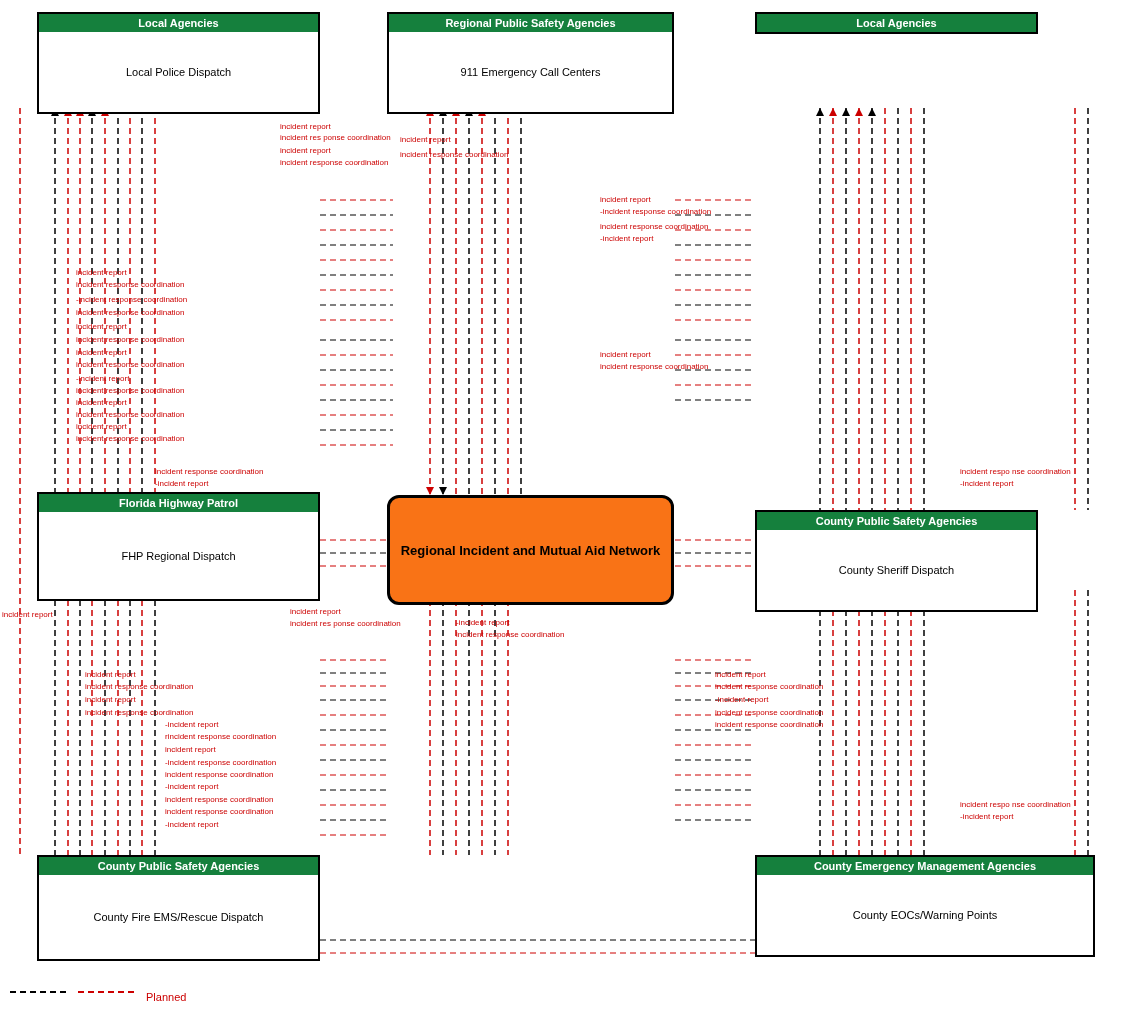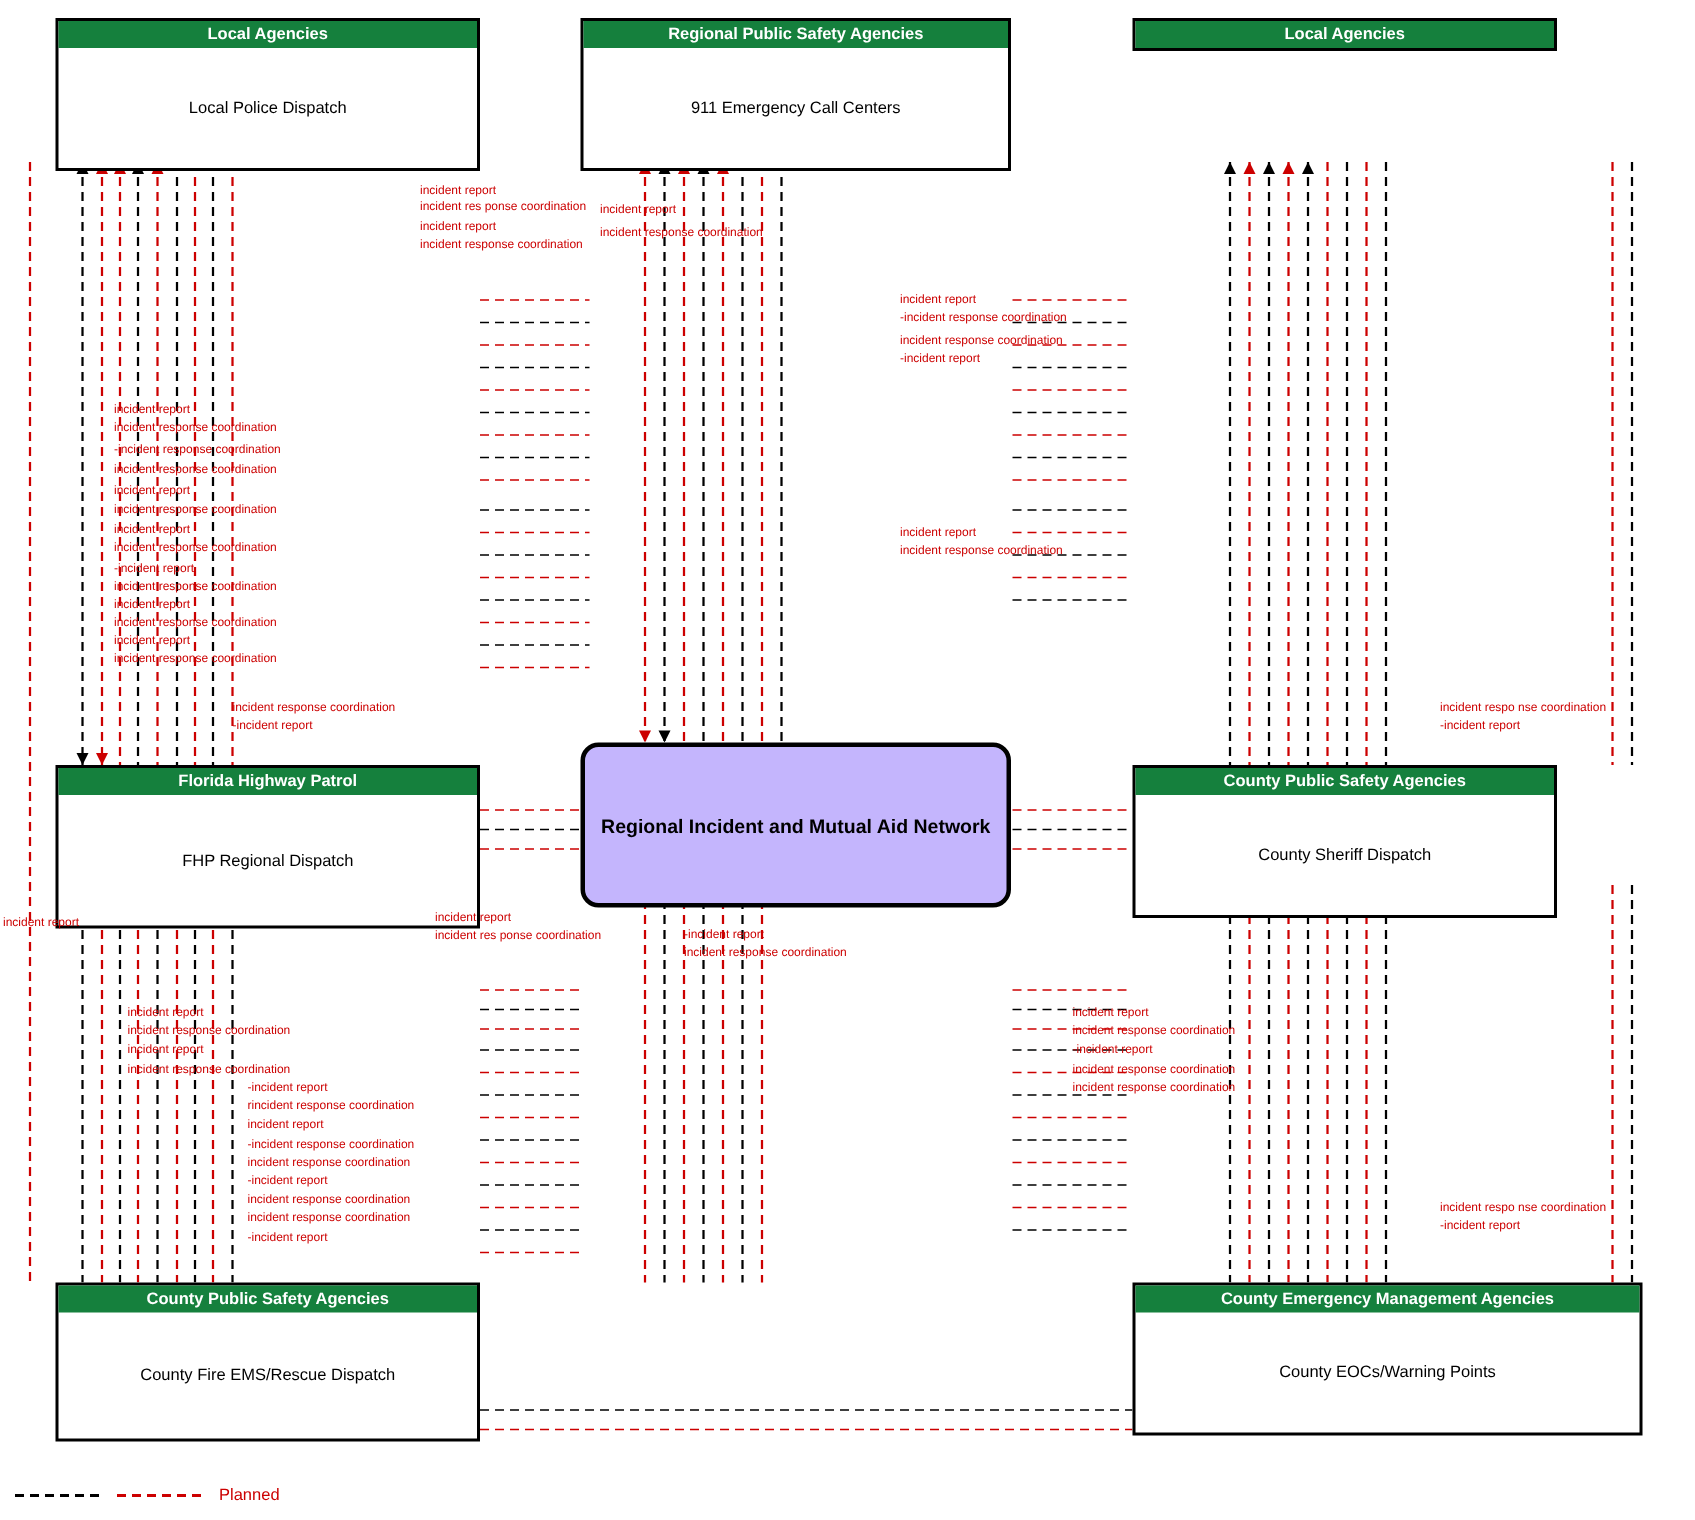--- a/index.html
+++ b/index.html
@@ -35,21 +35,21 @@
       padding: 4px 5px;
       color: #000;
       min-height: 40px;
       display: flex;
       align-items: center;
       justify-content: center;
     }
     .center-node {
       position: absolute;
       border: 3px solid #000;
-      background: #c4b5fd;
+      background: #f97316;
       border-radius: 12px;
       display: flex;
       align-items: center;
       justify-content: center;
       font-size: 13px;
       font-weight: bold;
       text-align: center;
     }
     .arrow-label {
       position: absolute;
@@ -62,21 +62,21 @@
       top: 0; left: 0;
       width: 1130px;
       height: 1013px;
       pointer-events: none;
     }
     .legend {
       position: absolute;
       bottom: 10px;
       left: 10px;
       display: flex;
-      align-items: center;
+      align-items: flex-start;
       gap: 8px;
       font-size: 11px;
     }
     .legend-line {
       display: inline-block;
       width: 60px;
       height: 2px;
       background: repeating-linear-gradient(to right, #000 0, #000 6px, transparent 6px, transparent 10px);
     }
     .legend-line-red {
@@ -272,21 +272,21 @@
 
   <div class="node" style="left:387px; top:12px; width:287px;">
     <div class="node-header">Regional Public Safety Agencies</div>
     <div class="node-body" style="height:80px;">911 Emergency Call Centers</div>
   </div>
 
   <div class="node" style="left:755px; top:12px; width:283px;">
     <div class="node-header">Local Agencies</div>
   </div>
 
-  <div class="node" style="left:37px; top:510px; width:283px;">
+  <div class="node" style="left:37px; top:492px; width:283px;">
     <div class="node-header">Florida Highway Patrol</div>
     <div class="node-body" style="height:87px;">FHP Regional Dispatch</div>
   </div>
 
   <div class="center-node" style="left:387px; top:495px; width:287px; height:110px;">
     <span style="padding:10px;">Regional Incident and Mutual Aid Network</span>
   </div>
 
   <div class="node" style="left:755px; top:510px; width:283px;">
     <div class="node-header">County Public Safety Agencies</div>

